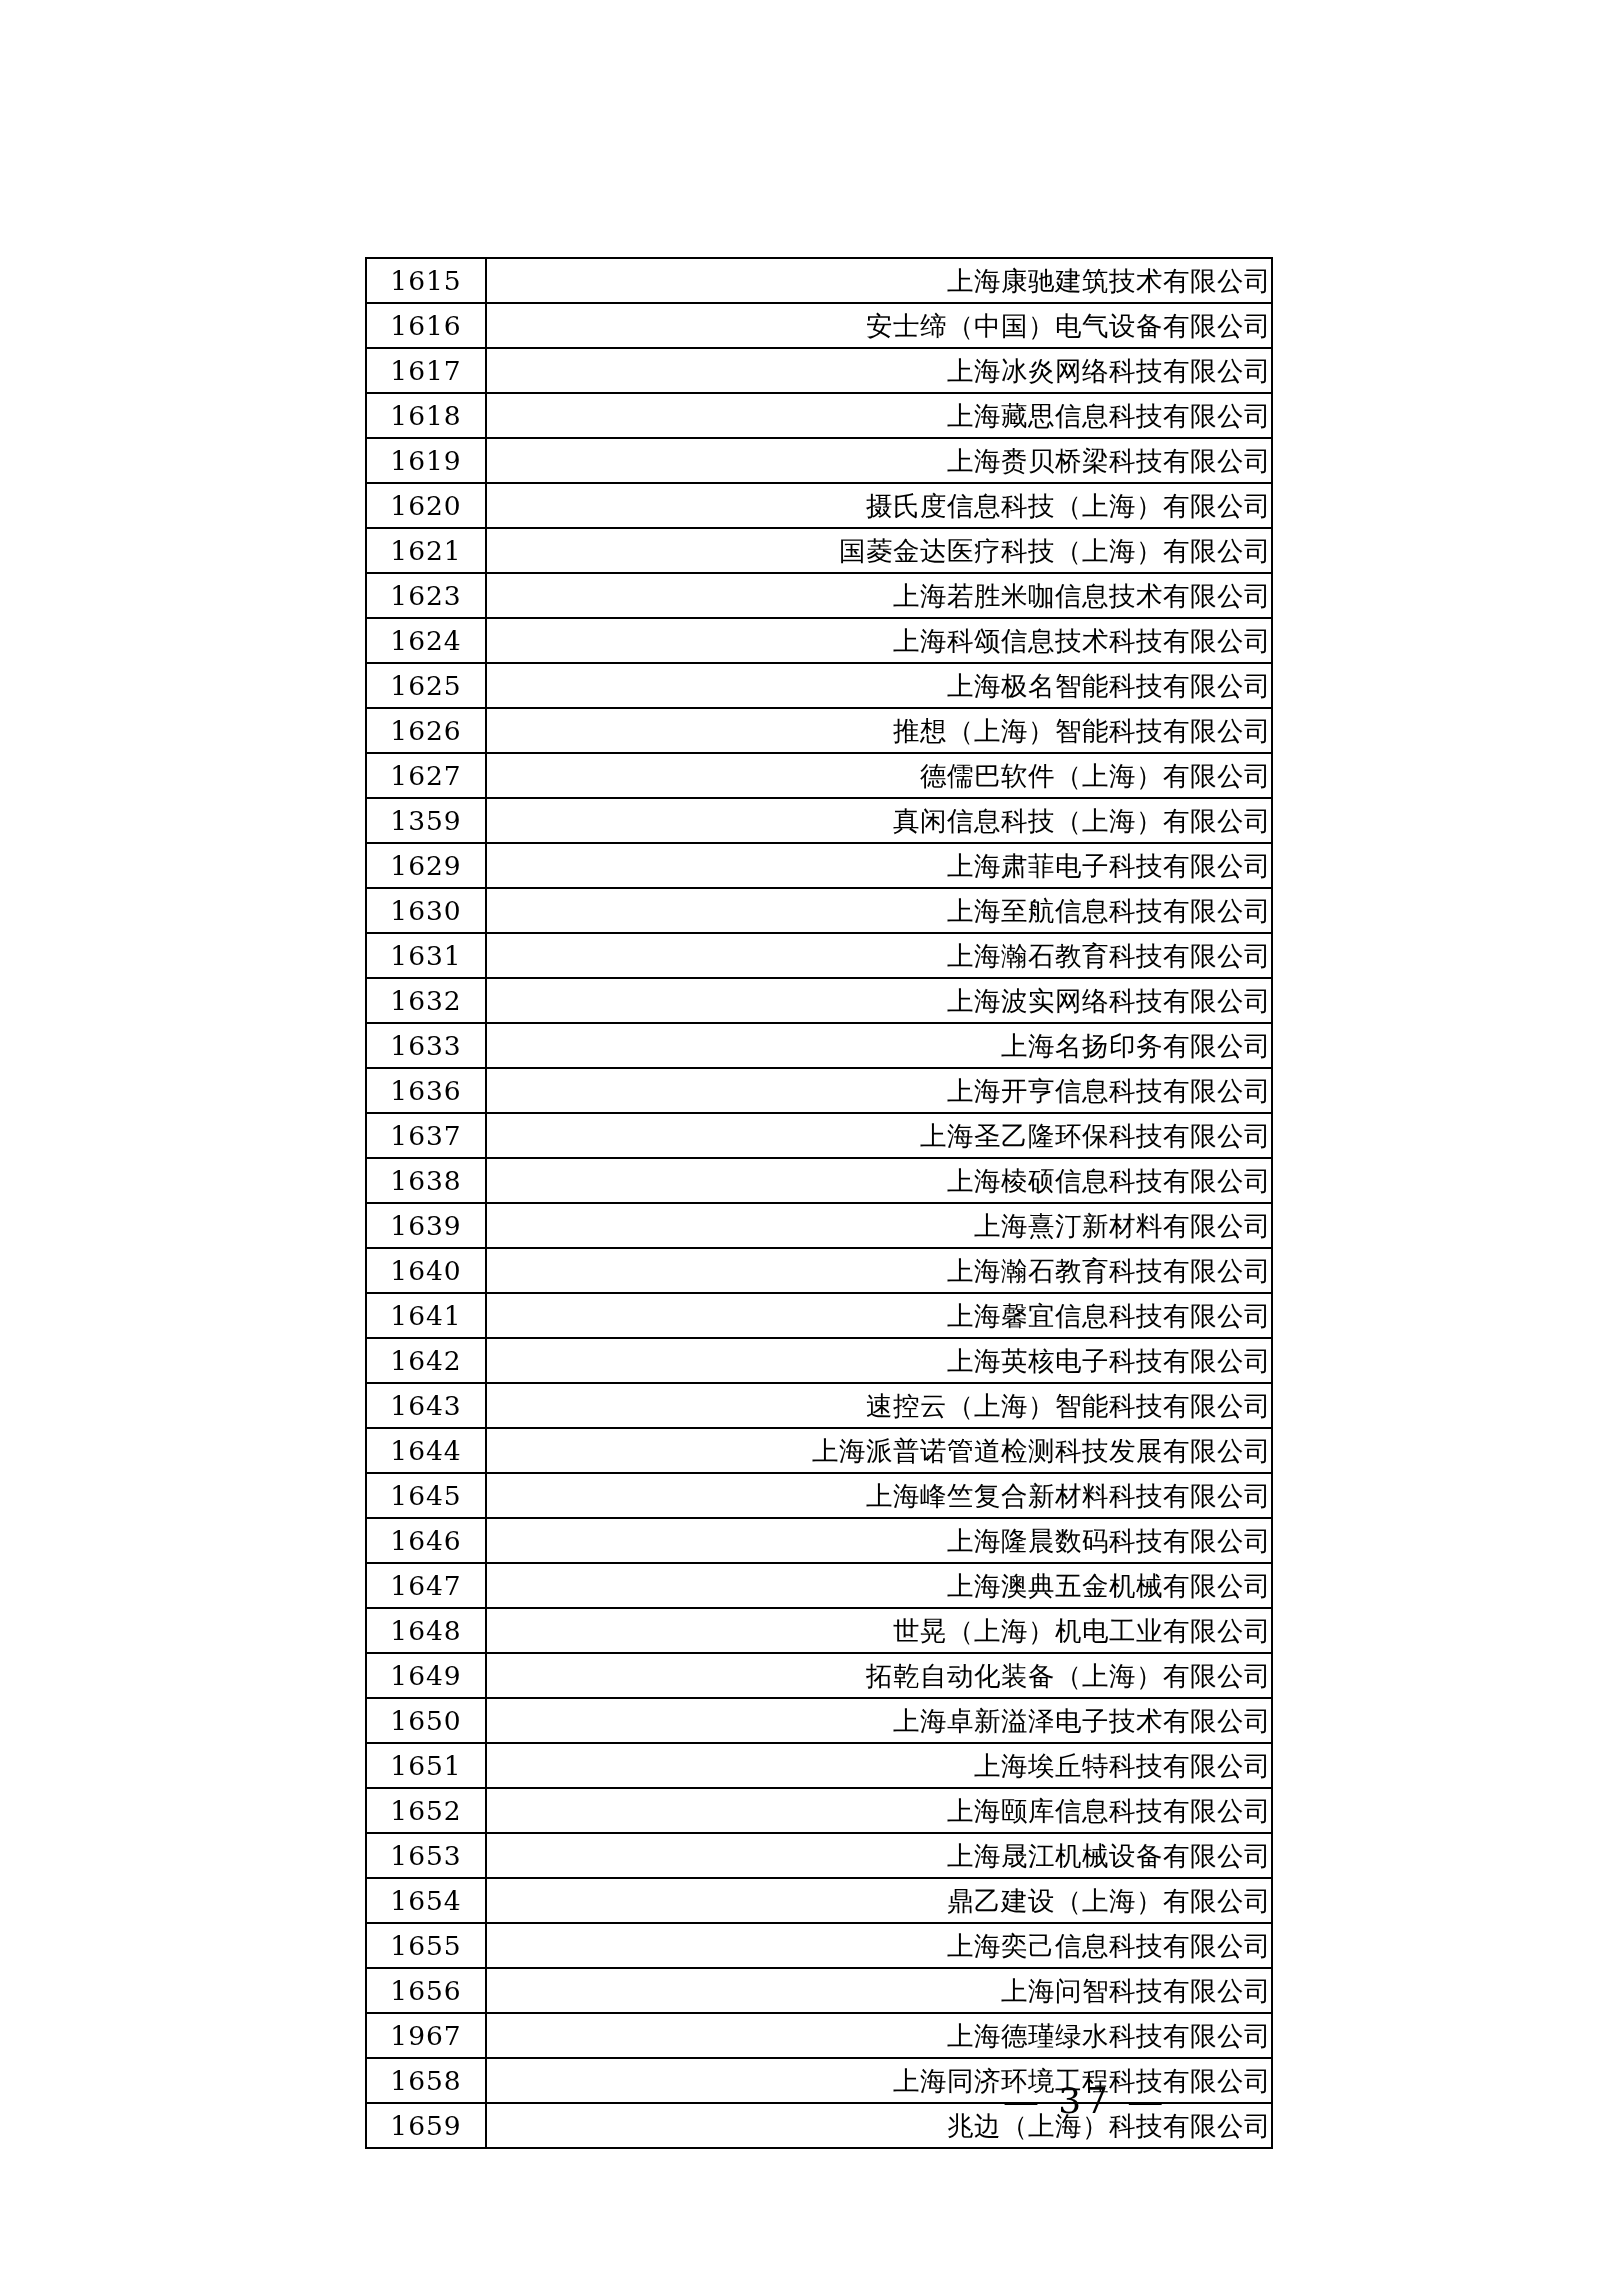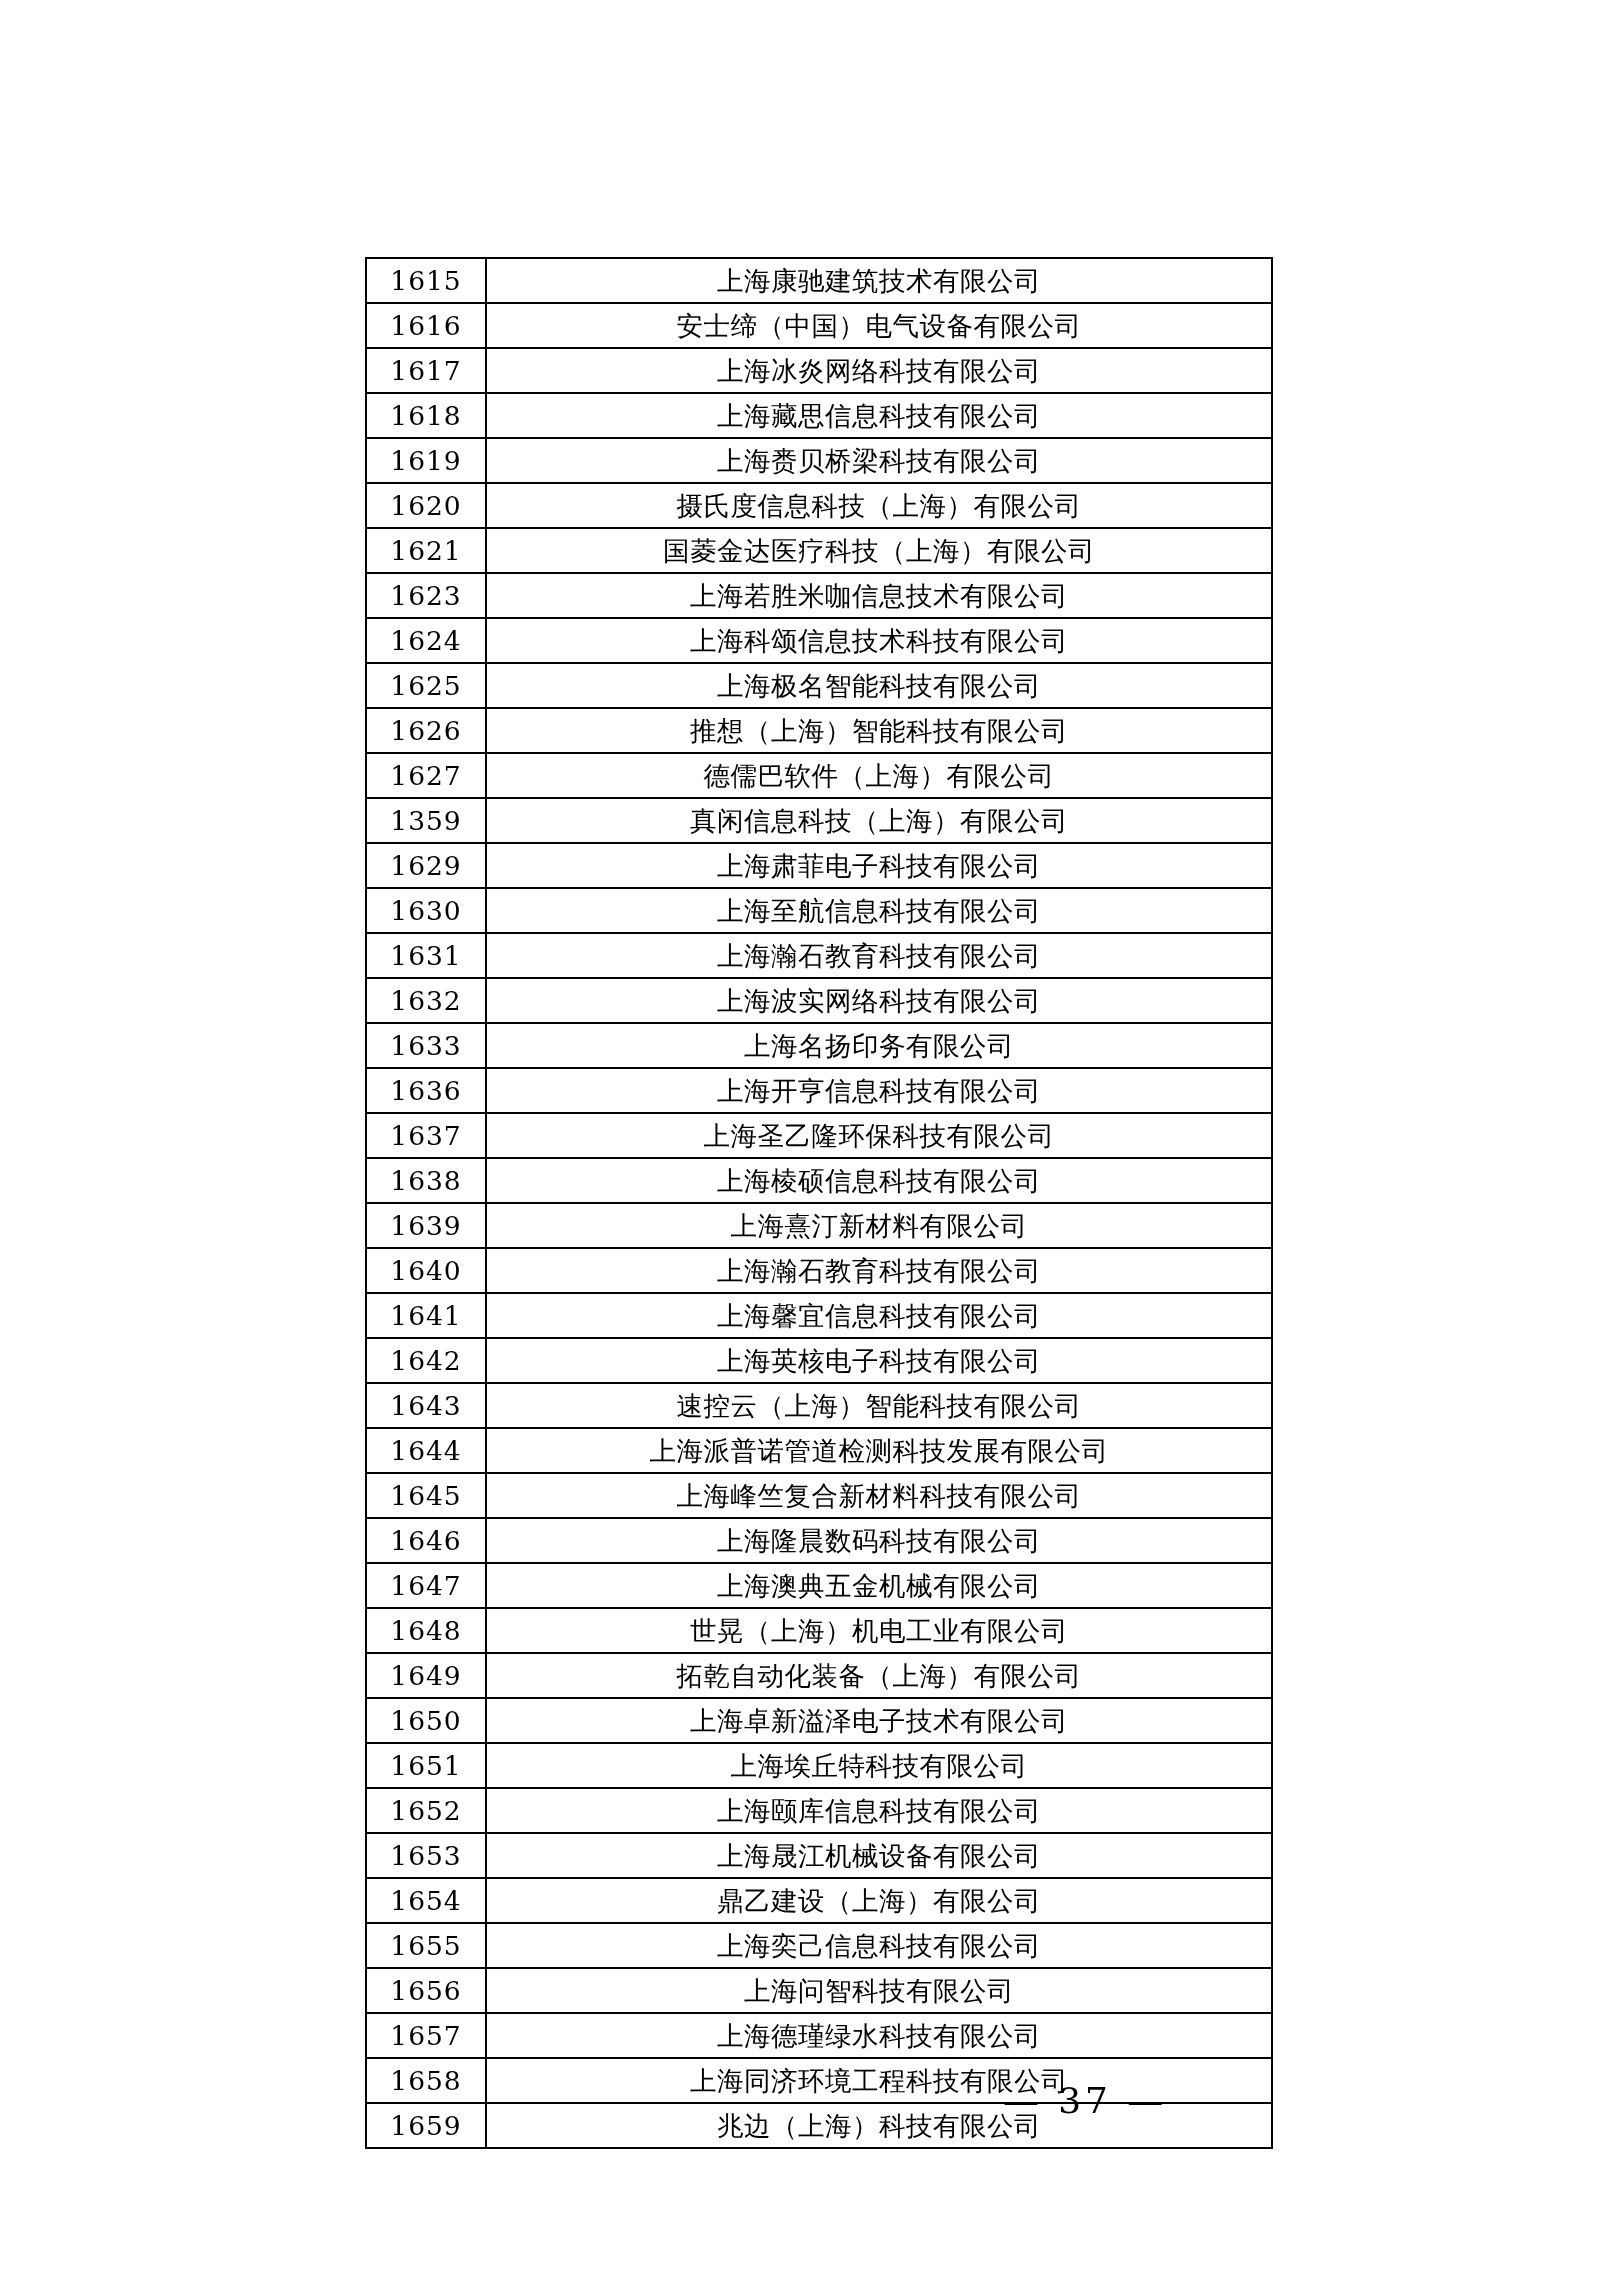--- a/index.html
+++ b/index.html
@@ -49,21 +49,21 @@
 
   td.seq {
     width: 118px;
     text-align: center;
     font-family: "DejaVu Serif", "Liberation Serif", serif;
     letter-spacing: 1px;
   }
 
   td.name {
     width: 784px;
-    text-align: center;
+    text-align: right;
     padding-left: 15.7px;
     font-family: "DejaVu Serif", "Liberation Serif", serif;
     letter-spacing: 0.5px;
   }
 
   .page-footer {
     position: absolute;
     left: 0;
     top: 2080px;
     width: 1621px;
@@ -235,21 +235,21 @@
           </tr>
           <tr>
             <td class="seq">1655</td>
             <td class="name">上海奕己信息科技有限公司</td>
           </tr>
           <tr>
             <td class="seq">1656</td>
             <td class="name">上海问智科技有限公司</td>
           </tr>
           <tr>
-            <td class="seq">1657</td>
+            <td class="seq">1967</td>
             <td class="name">上海德瑾绿水科技有限公司</td>
           </tr>
           <tr>
             <td class="seq">1658</td>
             <td class="name">上海同济环境工程科技有限公司</td>
           </tr>
           <tr>
             <td class="seq">1659</td>
             <td class="name">兆边（上海）科技有限公司</td>
           </tr>

